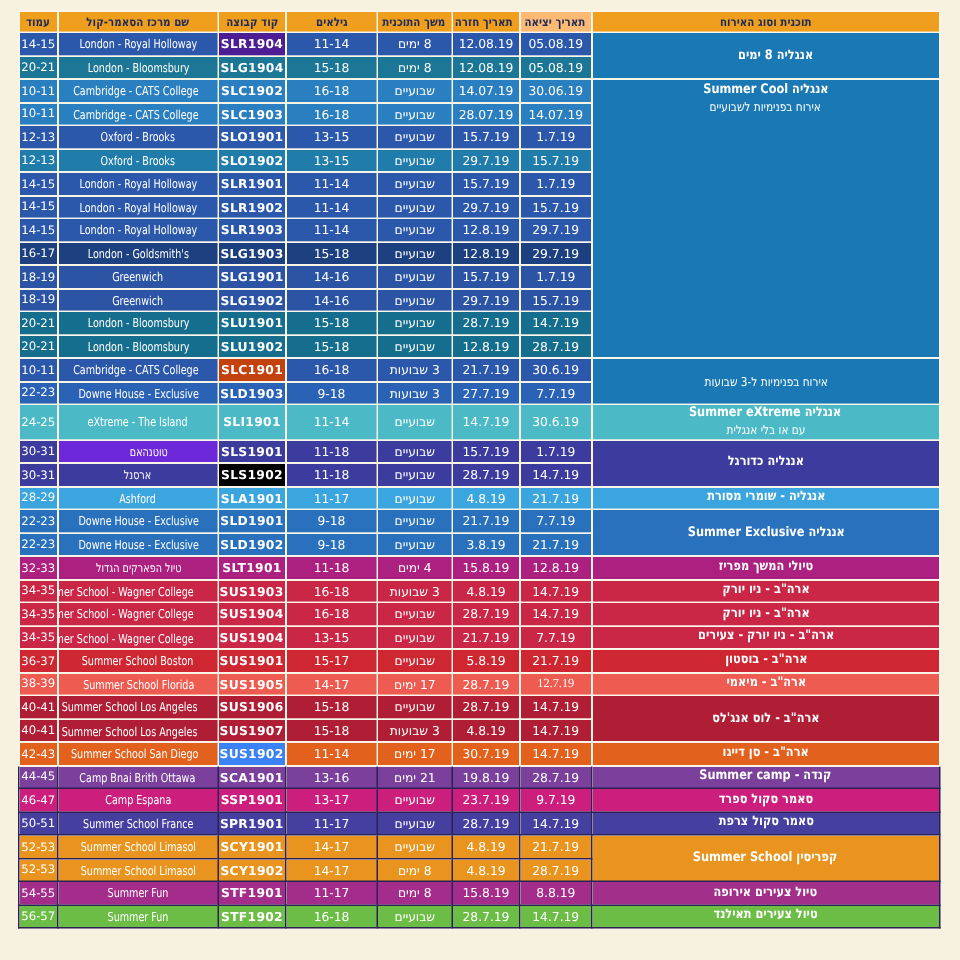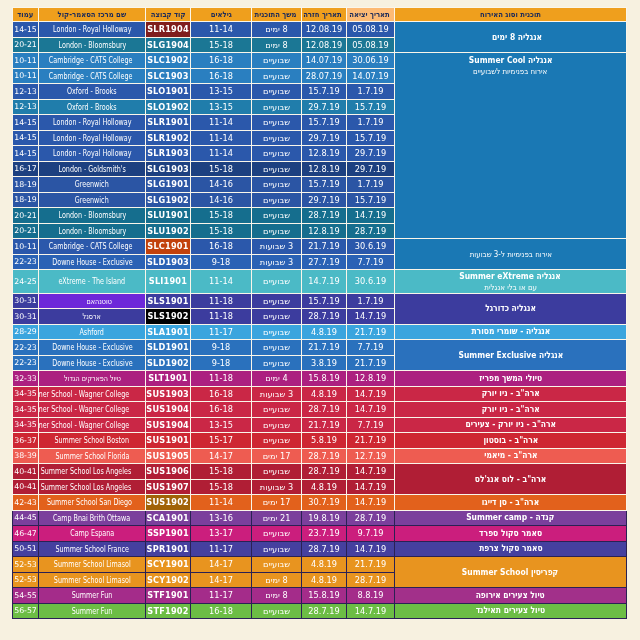--- a/index.html
+++ b/index.html
@@ -65,21 +65,21 @@
     </thead>
     <tbody>
         <tr style="height: 15.5px;">
           <td class="group" rowspan="2" style="background: rgb(26, 120, 180); border: 1px solid rgba(250, 246, 235, 0.9); padding-left: 15px;">
             <div><span class="fit gbold">אנגליה 8 ימים</span></div>
           </td>
           <td style="background: rgb(43, 88, 171); border: 1px solid rgba(250, 246, 235, 0.9);">05.08.19</td>
           <td style="background: rgb(43, 88, 171); border: 1px solid rgba(250, 246, 235, 0.9);">12.08.19</td>
           <td style="background: rgb(43, 88, 171); border: 1px solid rgba(250, 246, 235, 0.9);">8 ימים</td>
           <td style="background: rgb(43, 88, 171); border: 1px solid rgba(250, 246, 235, 0.9);">11-14</td>
-          <td class="code" style="background: #7f1d1d; border: 1px solid rgba(250, 246, 235, 0.9);">SLR1904</td>
+          <td class="code" style="background: #4c1d95; border: 1px solid rgba(250, 246, 235, 0.9);">SLR1904</td>
           <td class="name" style="background: rgb(43, 88, 171); border: 1px solid rgba(250, 246, 235, 0.9);"><span class="fit-narrow">London - Royal Holloway</span></td>
           <td class="page-col" style="background: rgb(43, 88, 171); border: 1px solid rgba(250, 246, 235, 0.9);">14-15</td>
         </tr>
         <tr style="height: 15.5px;">
           <td style="background: rgb(27, 119, 149); border: 1px solid rgba(250, 246, 235, 0.9);">05.08.19</td>
           <td style="background: rgb(27, 119, 149); border: 1px solid rgba(250, 246, 235, 0.9);">12.08.19</td>
           <td style="background: rgb(27, 119, 149); border: 1px solid rgba(250, 246, 235, 0.9);">8 ימים</td>
           <td style="background: rgb(27, 119, 149); border: 1px solid rgba(250, 246, 235, 0.9);">15-18</td>
           <td class="code" style="background: rgb(27, 119, 149); border: 1px solid rgba(250, 246, 235, 0.9);">SLG1904</td>
           <td class="name" style="background: rgb(27, 119, 149); border: 1px solid rgba(250, 246, 235, 0.9);"><span class="fit-narrow">London - Bloomsbury</span></td>
@@ -342,21 +342,21 @@
           <td style="background: rgb(206, 39, 50); border: 1px solid rgba(250, 246, 235, 0.9);">שבועיים</td>
           <td style="background: rgb(206, 39, 50); border: 1px solid rgba(250, 246, 235, 0.9);">15-17</td>
           <td class="code" style="background: rgb(206, 39, 50); border: 1px solid rgba(250, 246, 235, 0.9);">SUS1901</td>
           <td class="name" style="background: rgb(206, 39, 50); border: 1px solid rgba(250, 246, 235, 0.9);"><span class="fit-narrow">Summer School Boston</span></td>
           <td class="page-col" style="background: rgb(206, 39, 50); border: 1px solid rgba(250, 246, 235, 0.9);">36-37</td>
         </tr>
         <tr style="height: 15.5px;">
           <td class="group" rowspan="1" style="background: rgb(238, 92, 81); border: 1px solid rgba(250, 246, 235, 0.9);">
             <div><span class="fit gbold">ארה"ב - מיאמי</span></div>
           </td>
-          <td style="background: rgb(238, 92, 81); border: 1px solid rgba(250, 246, 235, 0.9);">12.7.19</td>
+          <td style="background: rgb(238, 92, 81); border: 1px solid rgba(250, 246, 235, 0.9); font-family: Liberation Serif, serif;">12.7.19</td>
           <td style="background: rgb(238, 92, 81); border: 1px solid rgba(250, 246, 235, 0.9);">28.7.19</td>
           <td style="background: rgb(238, 92, 81); border: 1px solid rgba(250, 246, 235, 0.9);">17 ימים</td>
           <td style="background: rgb(238, 92, 81); border: 1px solid rgba(250, 246, 235, 0.9);">14-17</td>
           <td class="code" style="background: rgb(238, 92, 81); border: 1px solid rgba(250, 246, 235, 0.9);">SUS1905</td>
           <td class="name" style="background: rgb(238, 92, 81); border: 1px solid rgba(250, 246, 235, 0.9);"><span class="fit-narrow">Summer School Florida</span></td>
           <td class="page-col" style="background: rgb(238, 92, 81); border: 1px solid rgba(250, 246, 235, 0.9);">38-39</td>
         </tr>
         <tr style="height: 15.5px;">
           <td class="group" rowspan="2" style="background: rgb(176, 30, 53); border: 1px solid rgba(250, 246, 235, 0.9);">
             <div><span class="fit gbold">ארה"ב - לוס אנג'לס</span></div>
@@ -379,21 +379,21 @@
           <td class="page-col" style="background: rgb(176, 30, 53); border: 1px solid rgba(250, 246, 235, 0.9);">40-41</td>
         </tr>
         <tr style="height: 15.5px;">
           <td class="group" rowspan="1" style="background: rgb(226, 97, 28); border: 1px solid rgba(250, 246, 235, 0.9);">
             <div><span class="fit gbold">ארה"ב - סן דייגו</span></div>
           </td>
           <td style="background: rgb(226, 97, 28); border: 1px solid rgba(250, 246, 235, 0.9);">14.7.19</td>
           <td style="background: rgb(226, 97, 28); border: 1px solid rgba(250, 246, 235, 0.9);">30.7.19</td>
           <td style="background: rgb(226, 97, 28); border: 1px solid rgba(250, 246, 235, 0.9);">17 ימים</td>
           <td style="background: rgb(226, 97, 28); border: 1px solid rgba(250, 246, 235, 0.9);">11-14</td>
-          <td class="code" style="background: #a16207; border: 1px solid rgba(250, 246, 235, 0.9);">SUS1902</td>
+          <td class="code" style="background: #3b82f6; border: 1px solid rgba(250, 246, 235, 0.9);">SUS1902</td>
           <td class="name" style="background: rgb(226, 97, 28); border: 1px solid rgba(250, 246, 235, 0.9);"><span class="fit-narrow">Summer School San Diego</span></td>
           <td class="page-col" style="background: rgb(226, 97, 28); border: 1px solid rgba(250, 246, 235, 0.9);">42-43</td>
         </tr>
         <tr style="height: 15.5px;">
           <td class="group" rowspan="1" style="background: rgb(123, 63, 156); border: 1px solid rgb(42, 33, 84);">
             <div><span class="fit gbold">קנדה - Summer camp</span></div>
           </td>
           <td style="background: rgb(123, 63, 156); border: 1px solid rgb(42, 33, 84);">28.7.19</td>
           <td style="background: rgb(123, 63, 156); border: 1px solid rgb(42, 33, 84);">19.8.19</td>
           <td style="background: rgb(123, 63, 156); border: 1px solid rgb(42, 33, 84);">21 ימים</td>

